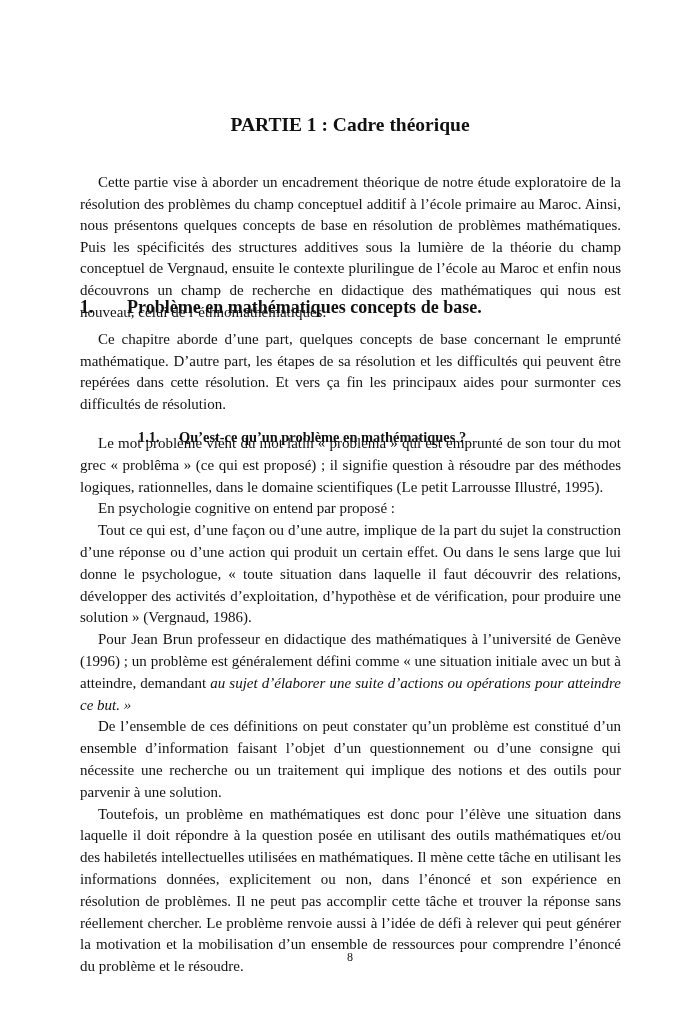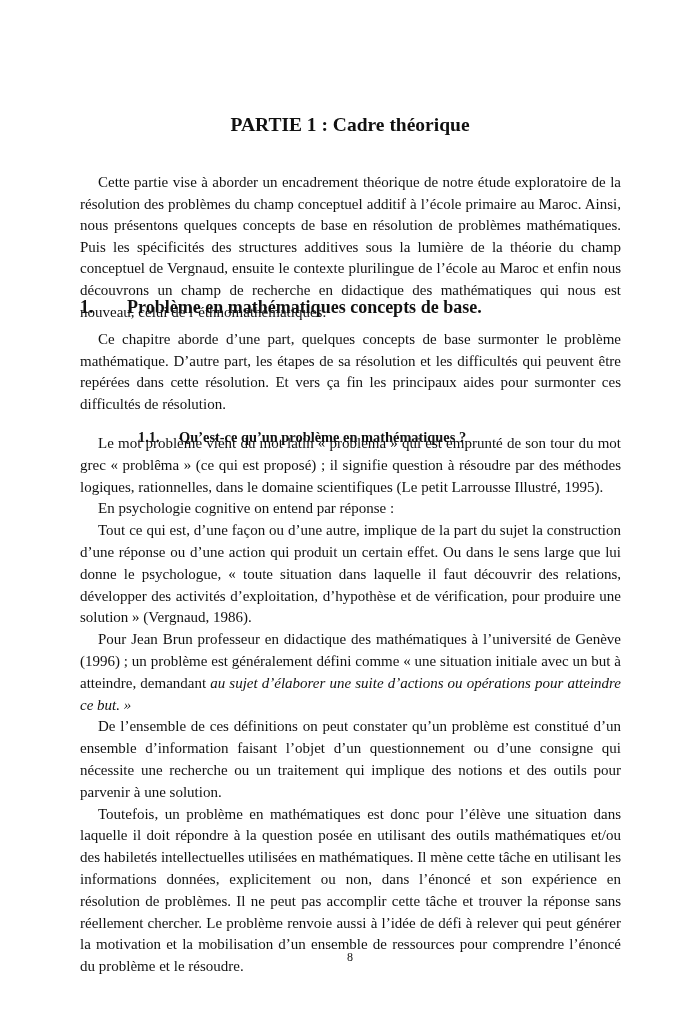--- a/index.html
+++ b/index.html
@@ -29,30 +29,30 @@
 <div class="page">
   <div class="intro">
     <p>Cette partie vise à aborder un encadrement théorique de notre étude exploratoire de la résolution des problèmes du champ conceptuel additif à l’école primaire au Maroc. Ainsi, nous présentons quelques concepts de base en résolution de problèmes mathématiques. Puis les spécificités des structures additives sous la lumière de la théorie du champ conceptuel de Vergnaud, ensuite le contexte plurilingue de l’école au Maroc et enfin nous découvrons un champ de recherche en didactique des mathématiques qui nous est nouveau, celui de l’éthnomathématiques.</p>
   </div>
 
   <h2 class="h1">
     <span class="num">1.</span><span>Problème en mathématiques concepts de base.</span>
   </h2>
 
   <div class="ch-intro">
-    <p>Ce chapitre aborde d’une part, quelques concepts de base  surmonter le problème mathématique. D’autre part, les étapes de sa résolution et les difficultés qui peuvent être repérées dans cette résolution. Et vers ça fin les principaux aides  pour surmonter ces difficultés de résolution.</p>
+    <p>Ce chapitre aborde d’une part, quelques concepts de base  concernant le emprunté mathématique. D’autre part, les étapes de sa résolution et les difficultés qui peuvent être repérées dans cette résolution. Et vers ça fin les principaux aides  pour surmonter ces difficultés de résolution.</p>
   </div>
 
   <h3 class="h2">
     <span class="num">1.1.</span><span>Qu’est-ce qu’un problème en mathématiques ?</span>
   </h3>
 
   <div class="body">
     <p>Le mot problème vient du mot latin « problema » qui est emprunté de son tour du mot grec « problêma » (ce qui est proposé) ; il signifie question à résoudre par des méthodes logiques, rationnelles, dans le domaine scientifiques (Le petit Larrousse Illustré, 1995).</p>
-    <p>En psychologie cognitive on entend par réponse :</p>
+    <p>En psychologie cognitive on entend par proposé :</p>
     <p>Tout ce qui est, d’une façon ou d’une autre, implique de la part du sujet la construction d’une réponse ou d’une action qui produit un certain effet. Ou dans le sens large que lui donne le psychologue, « toute situation dans laquelle il faut découvrir des relations, développer des activités d’exploitation, d’hypothèse et de vérification, pour produire une solution » (Vergnaud, 1986).</p>
     <p><span>Pour Jean Brun professeur en didactique des mathématiques à l’université de Genève (1996) ; un problème est généralement défini comme « une situation initiale avec un but à atteindre, demandant </span><i>au sujet d’élaborer une suite d’actions ou opérations pour atteindre ce but. »</i></p>
     <p>De l’ensemble de ces définitions on peut constater qu’un problème est constitué d’un ensemble d’information faisant l’objet d’un questionnement ou d’une consigne qui nécessite une recherche ou un traitement qui implique des notions et des outils pour parvenir à une solution.</p>
     <p>Toutefois, un problème en mathématiques est donc pour l’élève une situation dans laquelle il doit répondre à la question posée en utilisant des outils mathématiques et/ou des habiletés intellectuelles utilisées en mathématiques. Il mène cette tâche en utilisant les informations données, explicitement ou non, dans l’énoncé et son expérience en résolution de problèmes. Il ne peut pas accomplir cette tâche et trouver la réponse sans réellement chercher. Le problème renvoie aussi à l’idée de défi à relever qui peut générer la motivation et la mobilisation d’un ensemble de ressources pour comprendre l’énoncé du problème et le résoudre.</p>
   </div>
 </div>
 
 <div class="pagenum">8</div>
 
 </body></html>

